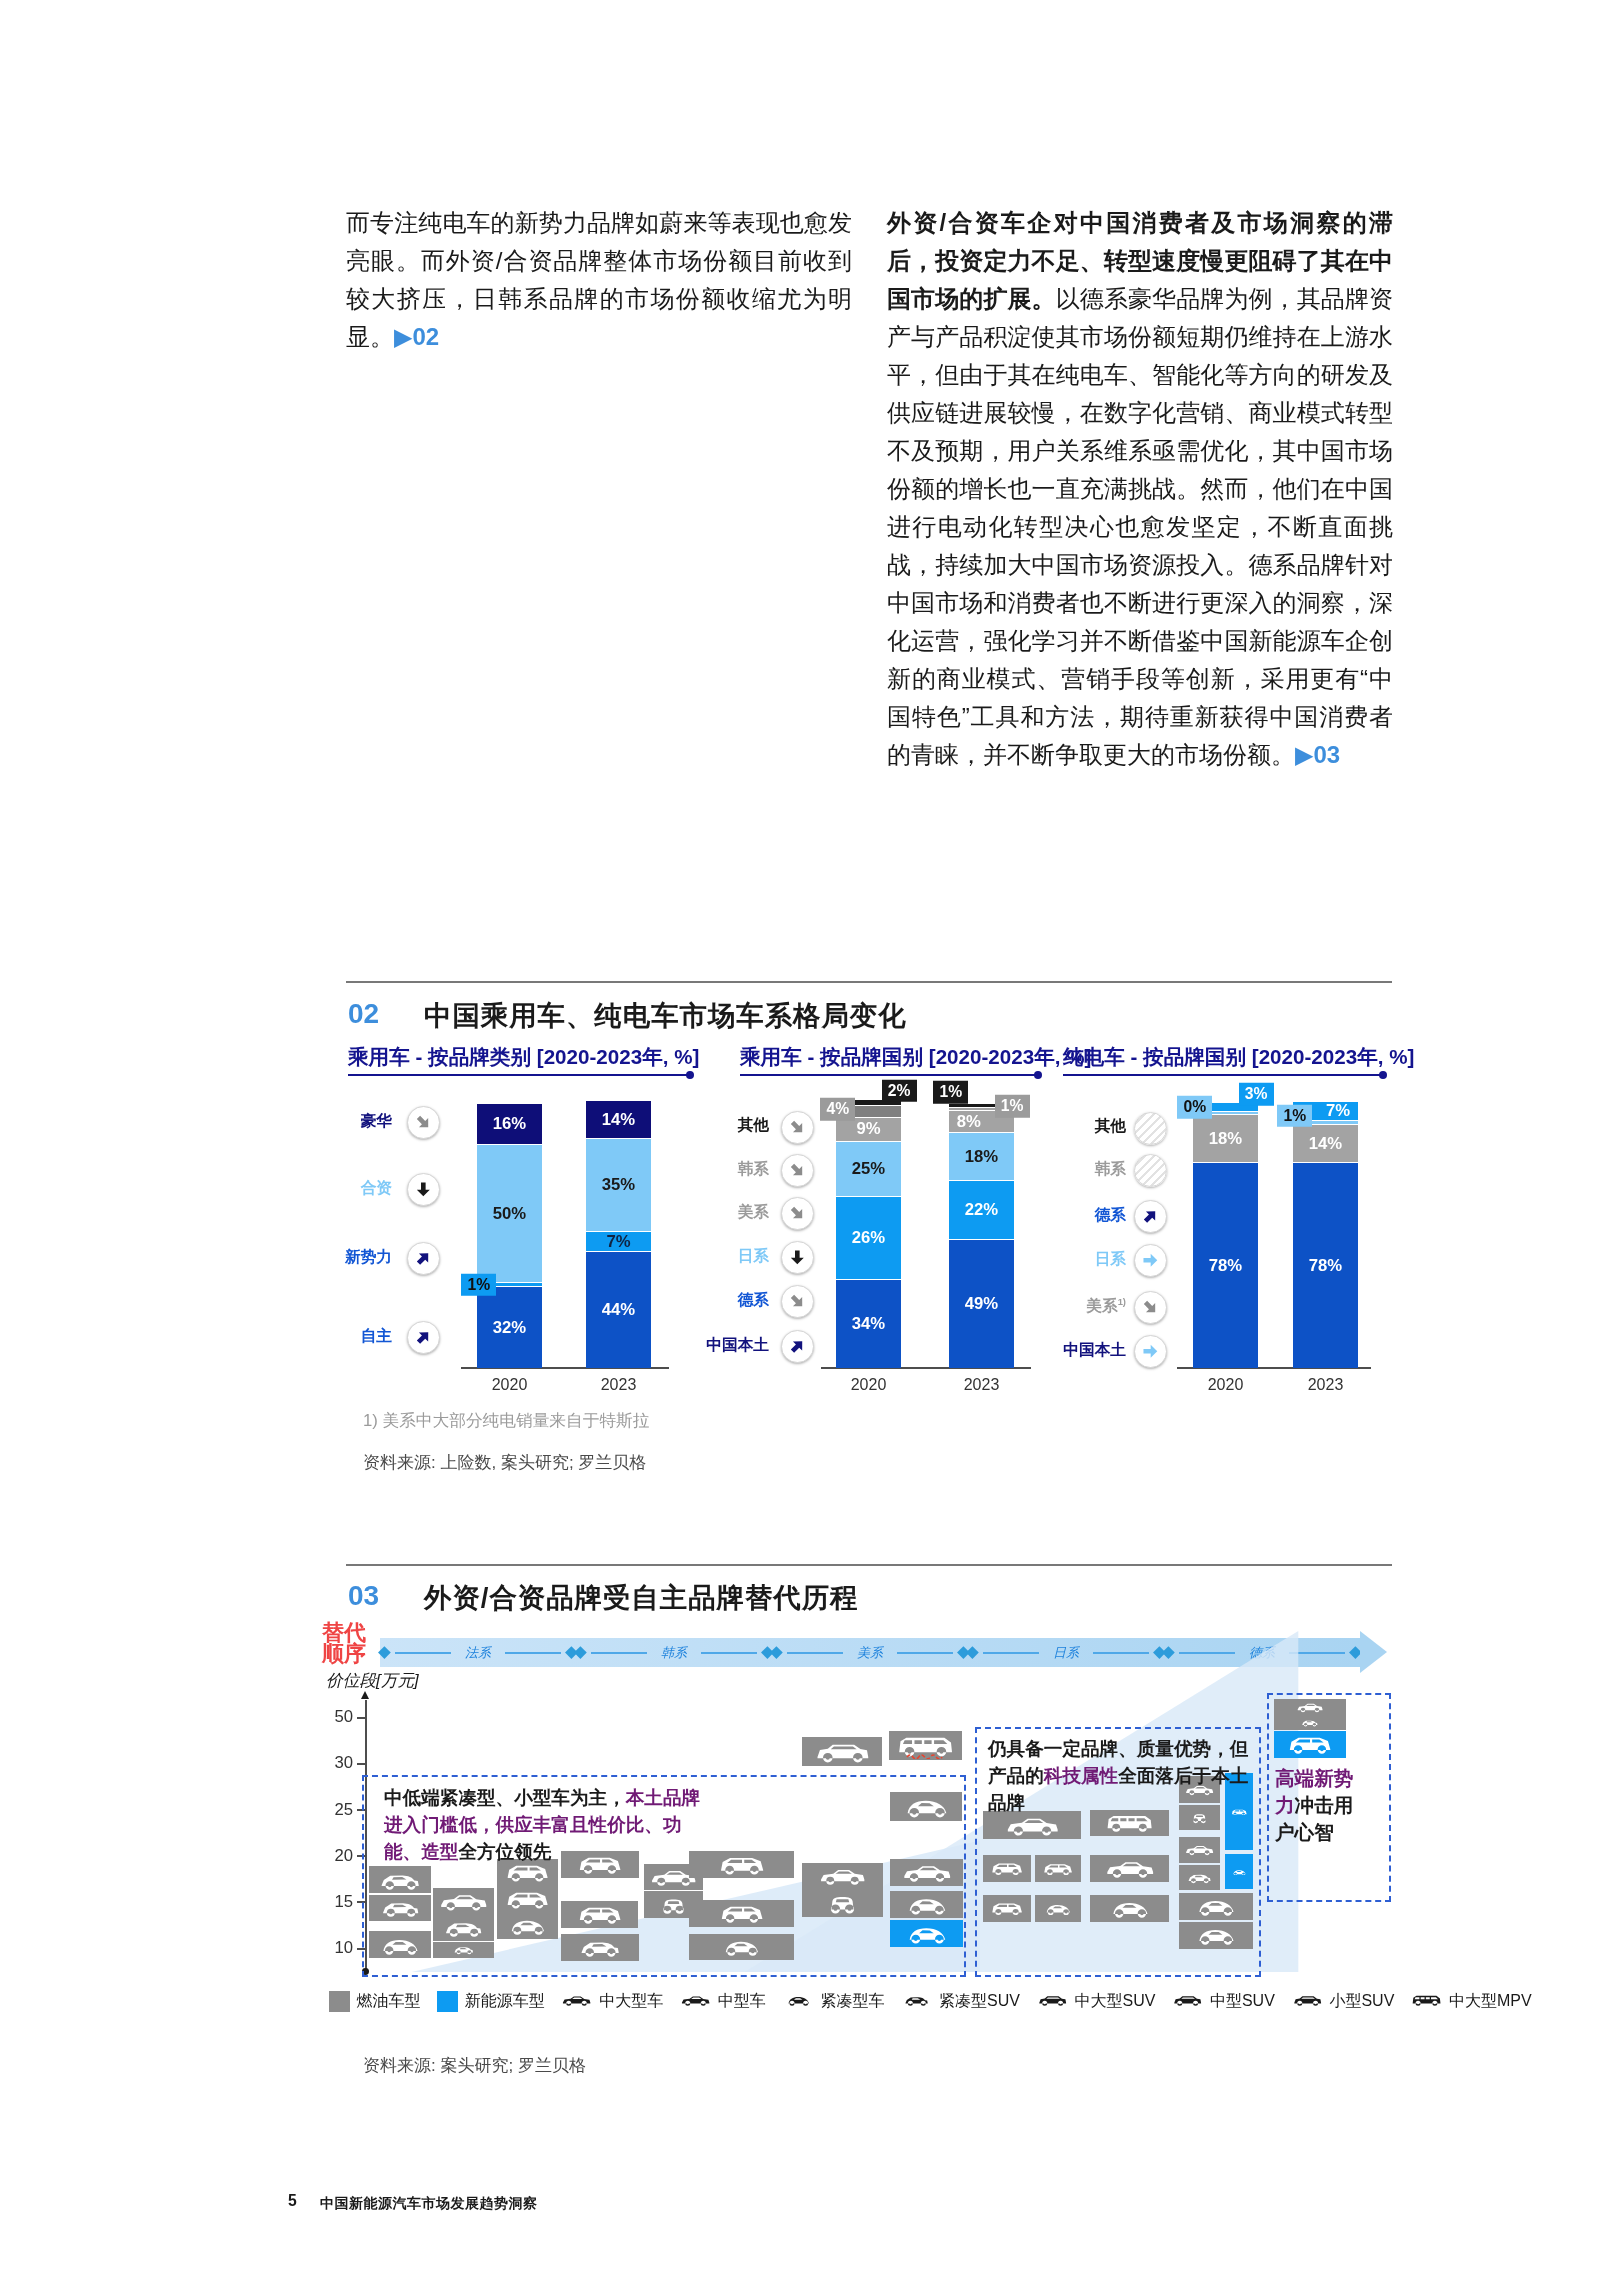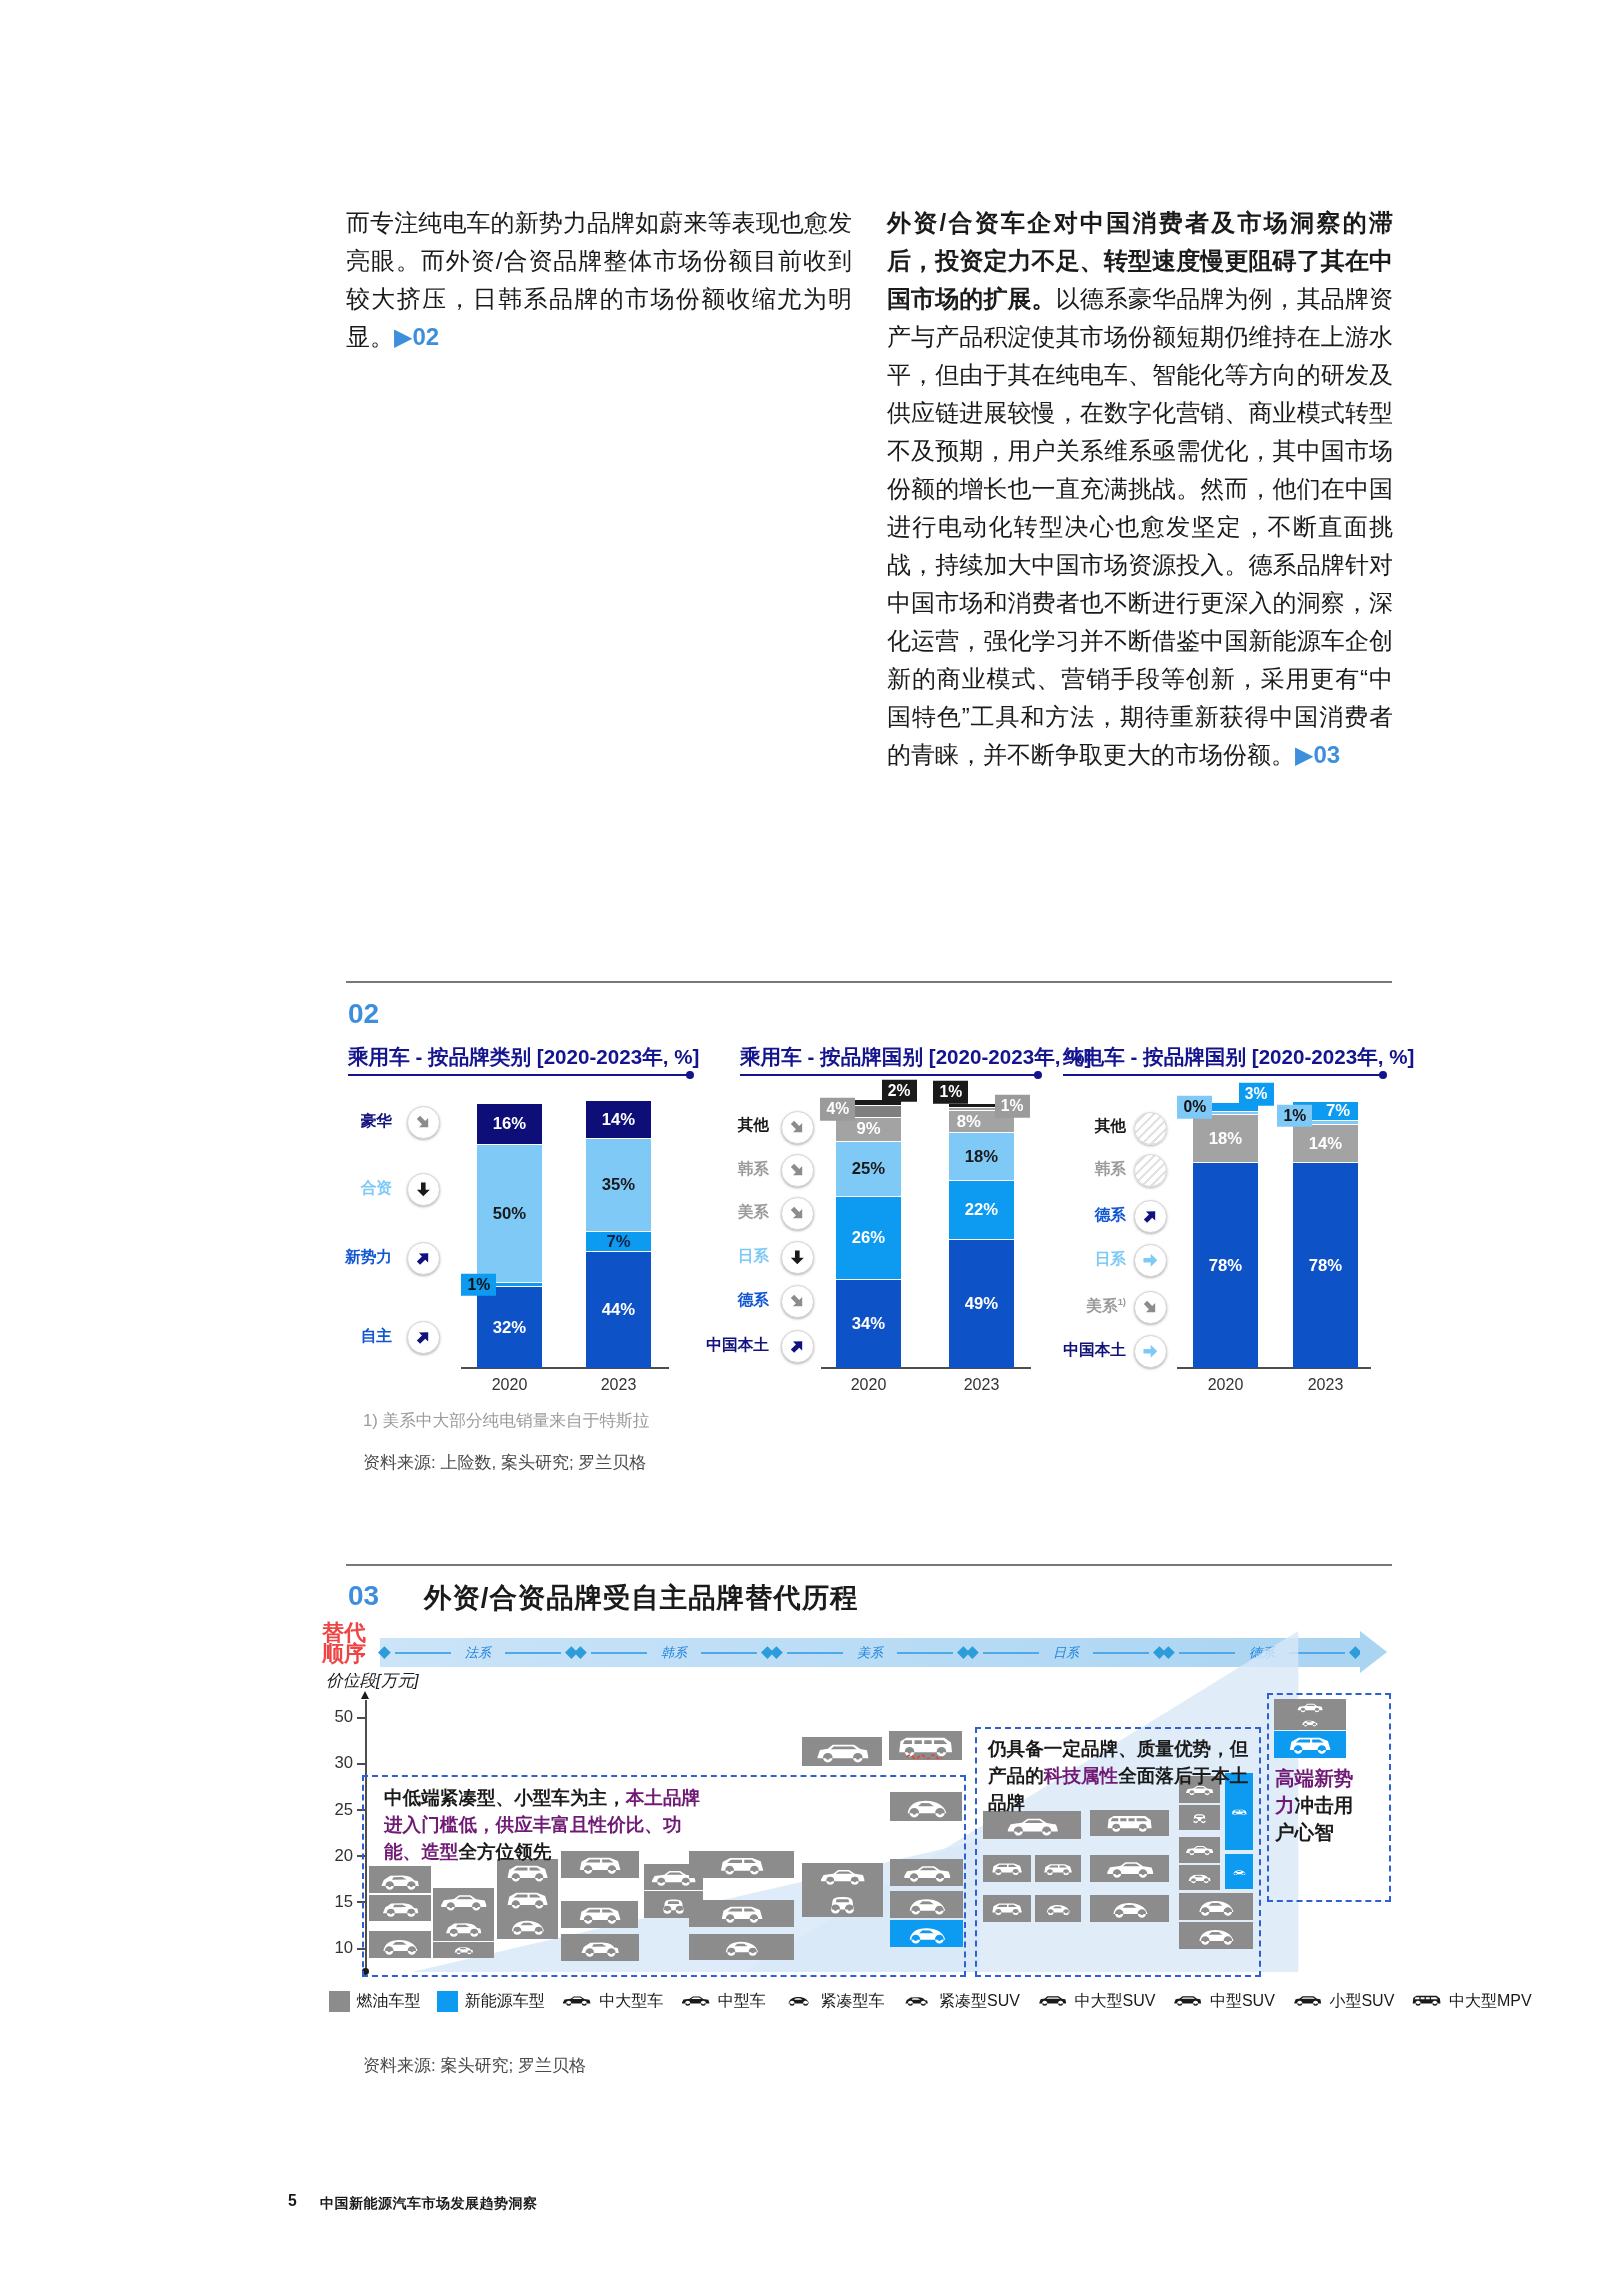--- a/index.html
+++ b/index.html
@@ -68,20 +68,21 @@
 <div id="page">
   <div id="col-left" class="txtcol">
       <p><span>而专注纯电车的新势力品牌如蔚来等表现也愈发亮眼。而外资/合资品牌整体市场份额目前收到较大挤压，日韩系品牌的市场份额收缩尤为明显。</span><span class="mark">▶02</span></p>
     </div>
   <div id="col-right" class="txtcol">
       <p><span class="b">外资/合资车企对中国消费者及市场洞察的滞后，投资定力不足、转型速度慢更阻碍了其在中国市场的扩展。</span><span>以德系豪华品牌为例，其品牌资产与产品积淀使其市场份额短期仍维持在上游水平，但由于其在纯电车、智能化等方向的研发及供应链进展较慢，在数字化营销、商业模式转型不及预期，用户关系维系亟需优化，其中国市场份额的增长也一直充满挑战。然而，他们在中国进行电动化转型决心也愈发坚定，不断直面挑战，持续加大中国市场资源投入。德系品牌针对中国市场和消费者也不断进行更深入的洞察，深化运营，强化学习并不断借鉴中国新能源车企创新的商业模式、营销手段等创新，采用更有“中国特色”工具和方法，期待重新获得中国消费者的青睐，并不断争取更大的市场份额。</span><span class="mark">▶03</span></p>
     </div>
 
   <div id="rule02" class="rule"></div>
   <div id="fig02-no" class="fig-no">02</div>
+  <div id="fig02-title" class="fig-title">中国乘用车、纯电车市场车系格局变化</div>
   <div id="fig02-charts">
       <div class="group" style="left: 348px; width: 357px;">
         <div class="subtitle" style="width: 343px;"><span>乘用车 - 按品牌类别</span> <span>[2020-2023年, %]</span><div class="dot"></div></div>
         <div class="leg-label" style="left: -83px; top: 72px; width: 127px; color: rgb(18, 18, 125);">豪华</div>
         <div class="leg-circle" style="left: 59px; top: 67px;">
           <svg width="18.6" height="18.6" viewBox="0 0 24 24" style="transform:rotate(45deg)">
             <path d="M3.2 9 h9.3 V3.6 L21 12 l-8.5 8.4 V15 H3.2 Z" fill="#8C8C8C"></path>
           </svg>
         </div>
         <div class="leg-label" style="left: -83px; top: 139px; width: 127px; color: rgb(127, 201, 247);">合资</div>

